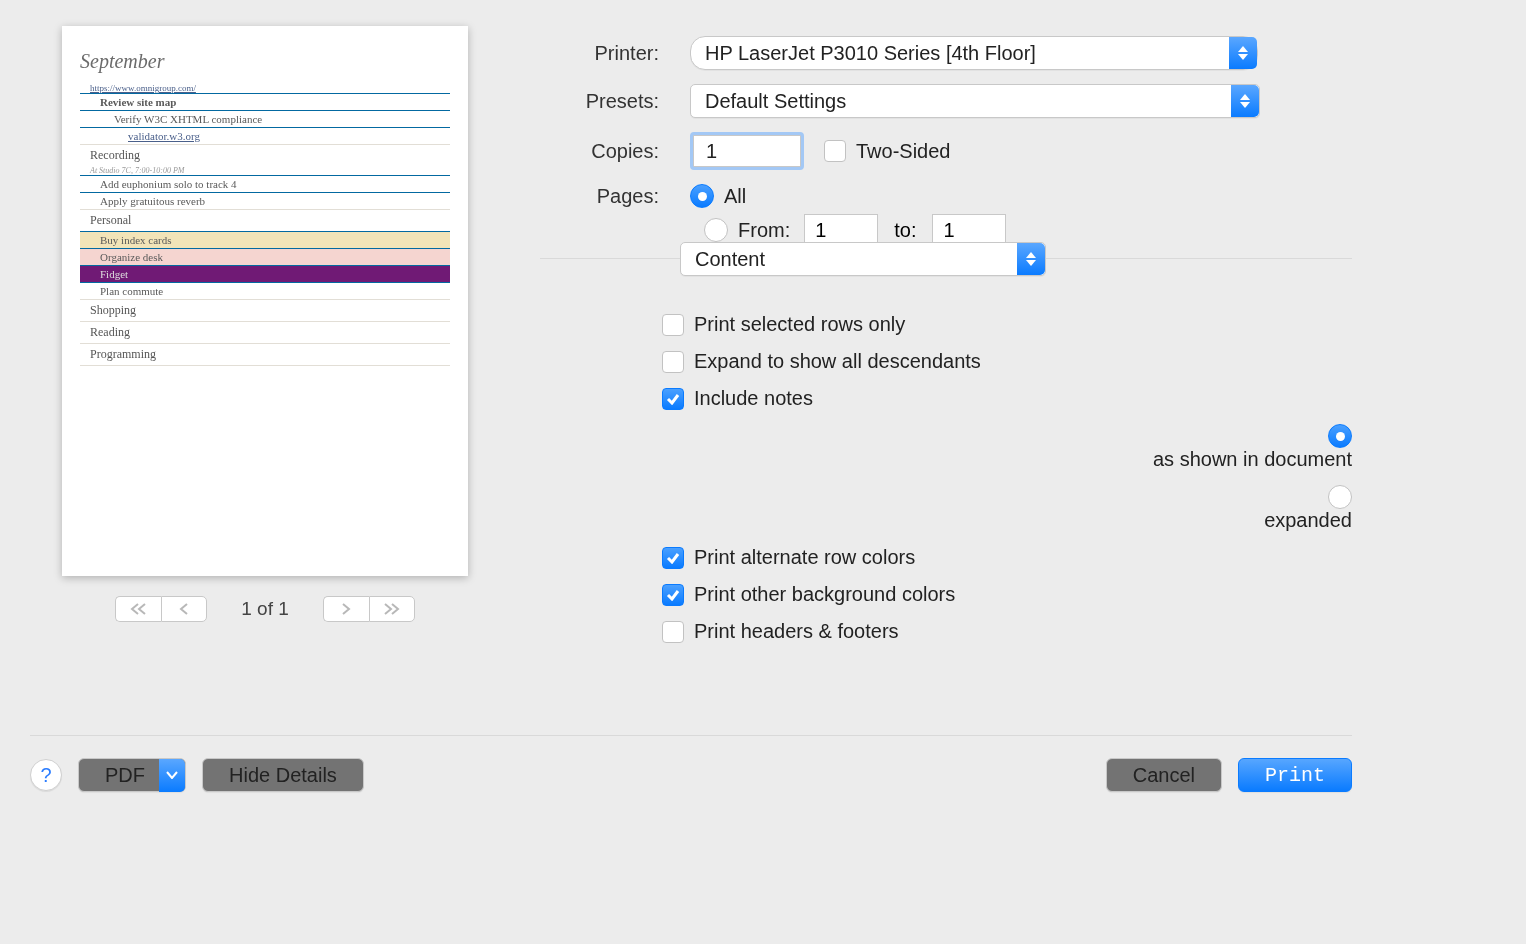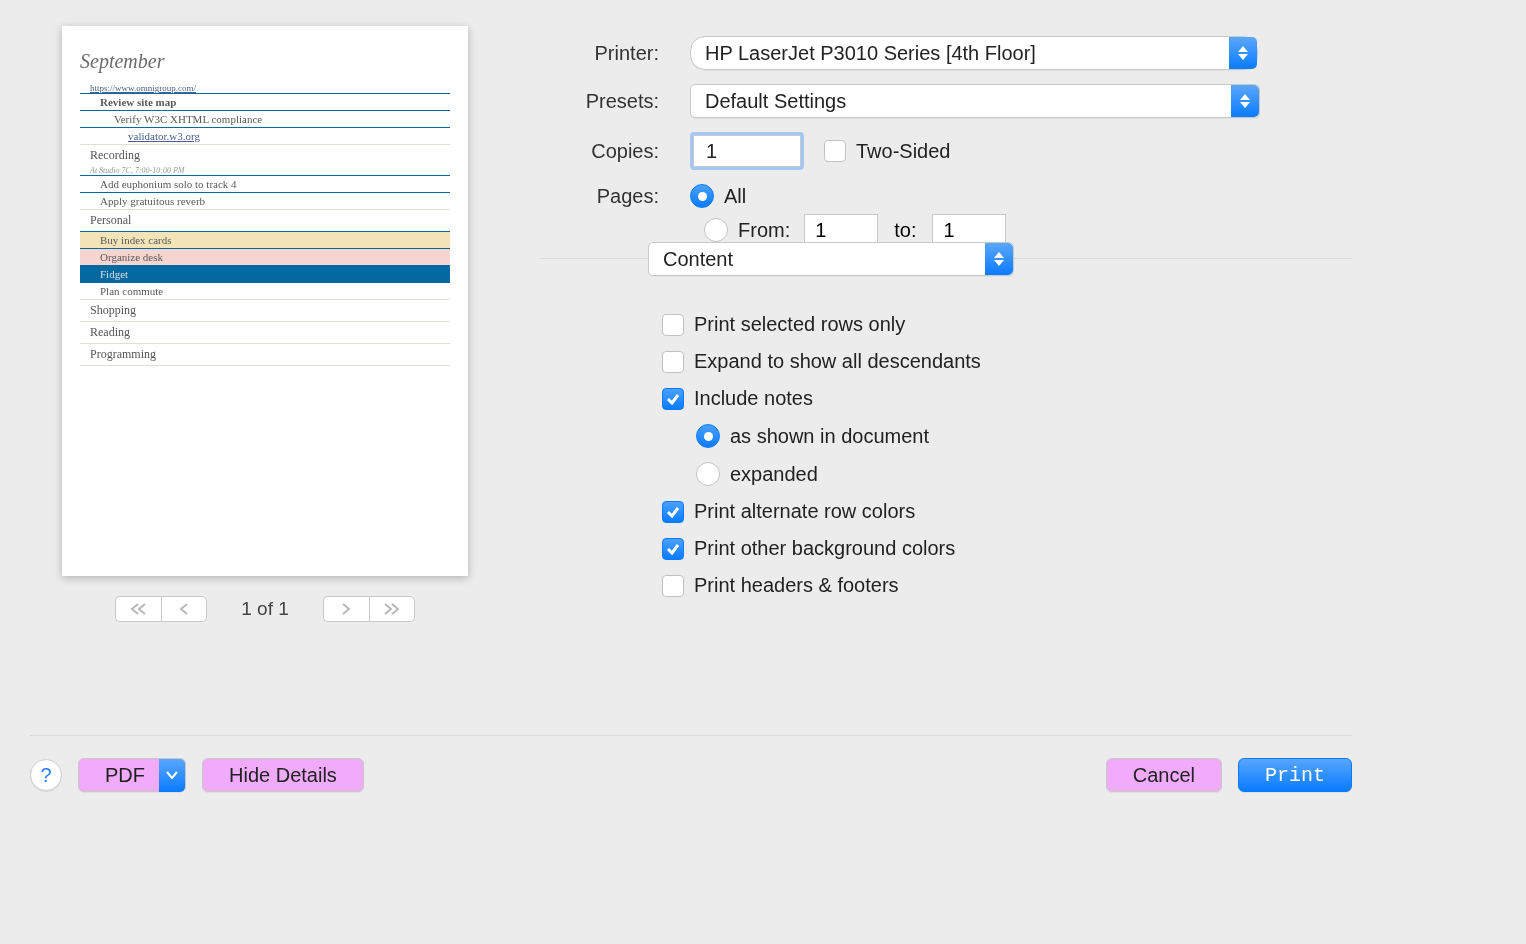--- a/index.html
+++ b/index.html
@@ -30,21 +30,21 @@
 .preview h2 { font-style: italic; font-weight: normal; font-size: 20px; color: #6b6b6b; margin-bottom: 10px; }
 .preview .row { padding: 2px 0 2px 20px; border-top: 1px solid #0369a1; }
 .preview .section { padding: 3px 0 3px 10px; border-top: 1px solid #e2ded6; font-size: 12px; color: #555; }
 .preview .sub { padding-left: 34px; }
 .preview .sub2 { padding-left: 48px; }
 .preview .note { font-size: 8px; color: #999; padding-left: 10px; font-style: italic;}
 .preview .link { color: #4a5f8a; text-decoration: underline; font-size: 9px; padding-left: 10px;}
 .preview .bold { font-weight: bold; }
 .preview .yellow { background: #f2e4b8; }
 .preview .pink { background: #f5d5d0; }
-.preview .dark { background: #0369a1; color: #ddd; }
+.preview .dark { background: #701a75; color: #ddd; }
 
 
 .pager { margin-top: 20px; display: flex; align-items: center; gap: 34px; }
 .pager-btns { display: flex; }
 .pager-btn {
   width: 46px; height: 26px; background: #fff;
   border: 1px solid #c8c8c8; border-radius: 5px;
   display: flex; align-items: center; justify-content: center;
   cursor: default;
 }
@@ -65,21 +65,21 @@
 .mac-select .sel-text { padding-left: 14px; font-size: 20px; color: #222; }
 .mac-select .sel-caps {
   position: absolute; right: 0; top: 0; bottom: 0; width: 28px;
   background: linear-gradient(#5aa7ff,#0a7bff); border-top-right-radius: 5px; border-bottom-right-radius: 5px;
   display: flex; flex-direction: column; align-items: center; justify-content: center; gap: 2px;
 }
 .mac-select .sel-caps svg { fill: #fff; }
 
 .printer-sel { width: 568px; border-radius: 15px; }
 .preset-sel { width: 570px; }
-.content-sel { width: 366px; margin-left: 88px; }
+.content-sel { width: 366px; margin-left: 120px; }
 
 .copies-input {
   width: 114px; height: 38px; border: 4px solid #a3c8f5; border-radius: 4px;
   outline: 1px solid #c8c8c8; outline-offset: -4px;
   padding-left: 12px; font-size: 20px; color: #222; display: flex; align-items: center;
   background: #fff;
 }
 
 .mac-check {
   width: 22px; height: 22px; border: 1px solid #c2c2c2; border-radius: 4px;
@@ -100,32 +100,32 @@
 .opt-label { font-size: 20px; color: #222; margin-left: 10px; }
 
 .small-input { width: 74px; height: 32px; border: 1px solid #c8c8c8; border-radius: 0; background:#fff; padding-left: 10px; font-size: 20px; display:flex; align-items:center;}
 
 .pages-row { display:flex; align-items: center; margin-left: 144px; margin-top: 6px; }
 
 .hr { border: none; border-top: 1px solid #d9d9d9; margin: 12px 0 20px -20px; }
 
 .options-block { margin-left: 102px; }
 .opt-row { display: flex; align-items: flex-end; margin-bottom: 14px; }
-.opt-sub { margin-left: 34px; }
+.opt-sub { margin-left: 34px; flex-direction: column; }
 
 
 .footer-hr { border: none; border-top: 1px solid #d9d9d9; margin: 0 30px; }
 .footer { display: flex; align-items: center; padding: 22px 30px; gap: 16px; }
 .help-btn {
   width: 32px; height: 32px; border-radius: 50%; background: #fff;
   border: 1px solid #d0d0d0; display: flex; align-items: center; justify-content: center;
   color: #2a7cff; font-size: 20px; font-weight: 500; box-shadow: 0 1px 1px rgba(0,0,0,.08);
 }
 .mac-btn {
-  height: 34px; padding: 0 26px; background: #f0abfc; border: 1px solid #c8c8c8;
+  height: 34px; padding: 0 26px; background: #737373; border: 1px solid #c8c8c8;
   border-radius: 6px; font-size: 20px; color: #222; display:flex; align-items:center; justify-content:center;
   box-shadow: 0 1px 1px rgba(0,0,0,.06);
 }
 .mac-btn.primary { background: linear-gradient(#57a6ff,#0a7bff); color: #fff; border-color: #0a7bff; }
 .pdf-btn { padding-right: 0; display:flex; align-items:center;}
 .pdf-btn .caret { width: 26px; height: 33px; background: linear-gradient(#5aa7ff,#0a7bff); margin-left: 14px; border-top-right-radius:5px; border-bottom-right-radius:5px; display:flex;align-items:center;justify-content:center;}
 .spacer { flex: 1; }
 </style>
 </head>
 <body>

